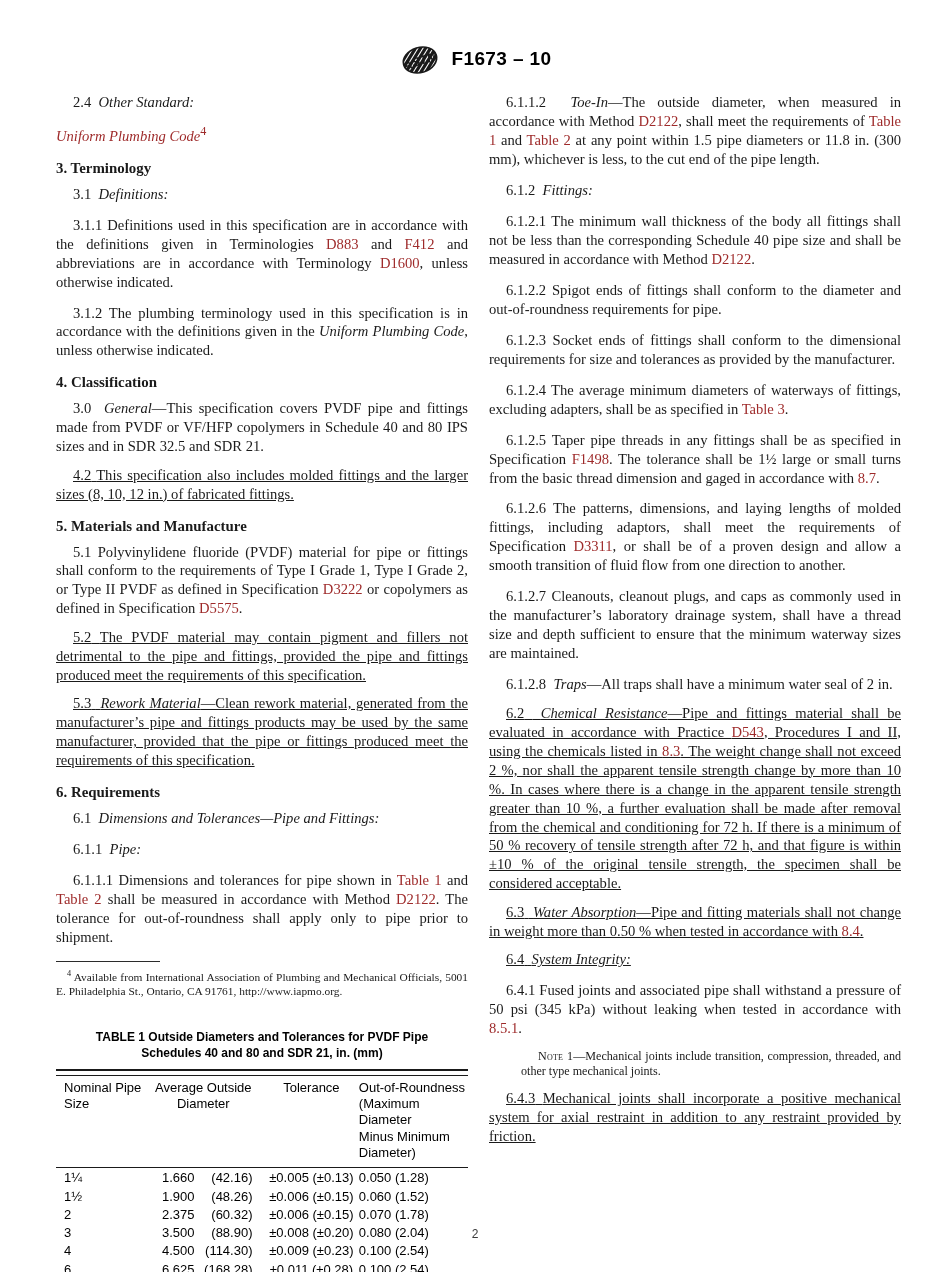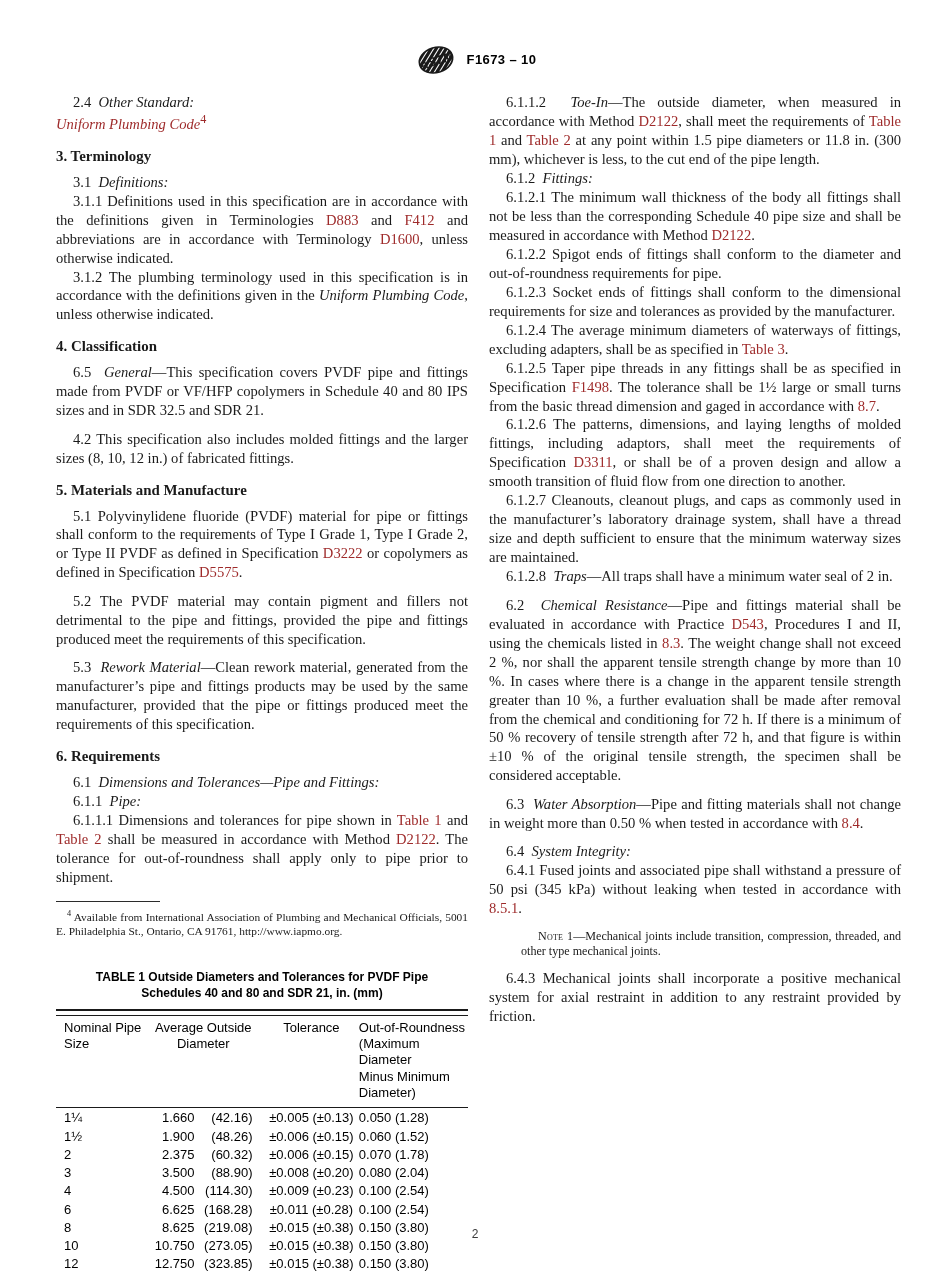--- a/index.html
+++ b/index.html
@@ -38,21 +38,21 @@
   }
   .astm-logo {
     display: inline-block;
     width: 44px;
     height: 30px;
     position: relative;
     top: 1px;
   }
   .runhead-title {
     font-family: "Liberation Sans", "DejaVu Sans", sans-serif;
-    font-size: 13px;
+    font-size: 19px;
     font-weight: bold;
     letter-spacing: 0.4px;
     color: #000;
   }
 
   
   .col {
     position: absolute;
     top: 93px;
     width: 412px;
@@ -64,22 +64,22 @@
   }
   .col-left  { left: 56px; }
   .col-right { left: 489px; }
 
   p {
     margin: 0;
     text-indent: 17px;
   }
   p.noindent { text-indent: 0; }
   
-  p + p { margin-top: 0px; }
-  p.gap { margin-top: 9.5px; }
+  p + p { margin-top: 12px; }
+  p.gap { margin-top: 9.5px; text-decoration: underline; }
 
   h3 {
     margin: 0;
     font-size: 14.9px;
     font-weight: bold;
     text-indent: 0;
     text-align: left;
   }
   h3.sec { margin-top: 13px; margin-bottom: 6.5px; }
 
@@ -238,21 +238,21 @@
     </p>
 
     <p>
       <span>3.1.2</span>
       <span>The plumbing terminology used in this specification is in accordance with the definitions given in the </span><span class="it">Uniform Plumbing Code</span><span>, unless otherwise indicated.</span>
     </p>
 
     <h3 class="sec">4.  Classification</h3>
 
     <p>
-      <span>6.5</span>
+      <span>3.0</span>
       <span class="it">&nbsp;<span>General</span></span><span>—This specification covers PVDF pipe and fittings made from PVDF or VF/HFP copolymers in Schedule 40 and 80 IPS sizes and in SDR 32.5 and SDR 21.</span>
     </p>
 
     <p class="gap">
       <span>4.2</span>
       <span>This specification also includes molded fittings and the larger sizes (8, 10, 12 in.) of fabricated fittings.</span>
     </p>
 
     <h3 class="sec">5.  Materials and Manufacture</h3>
 

